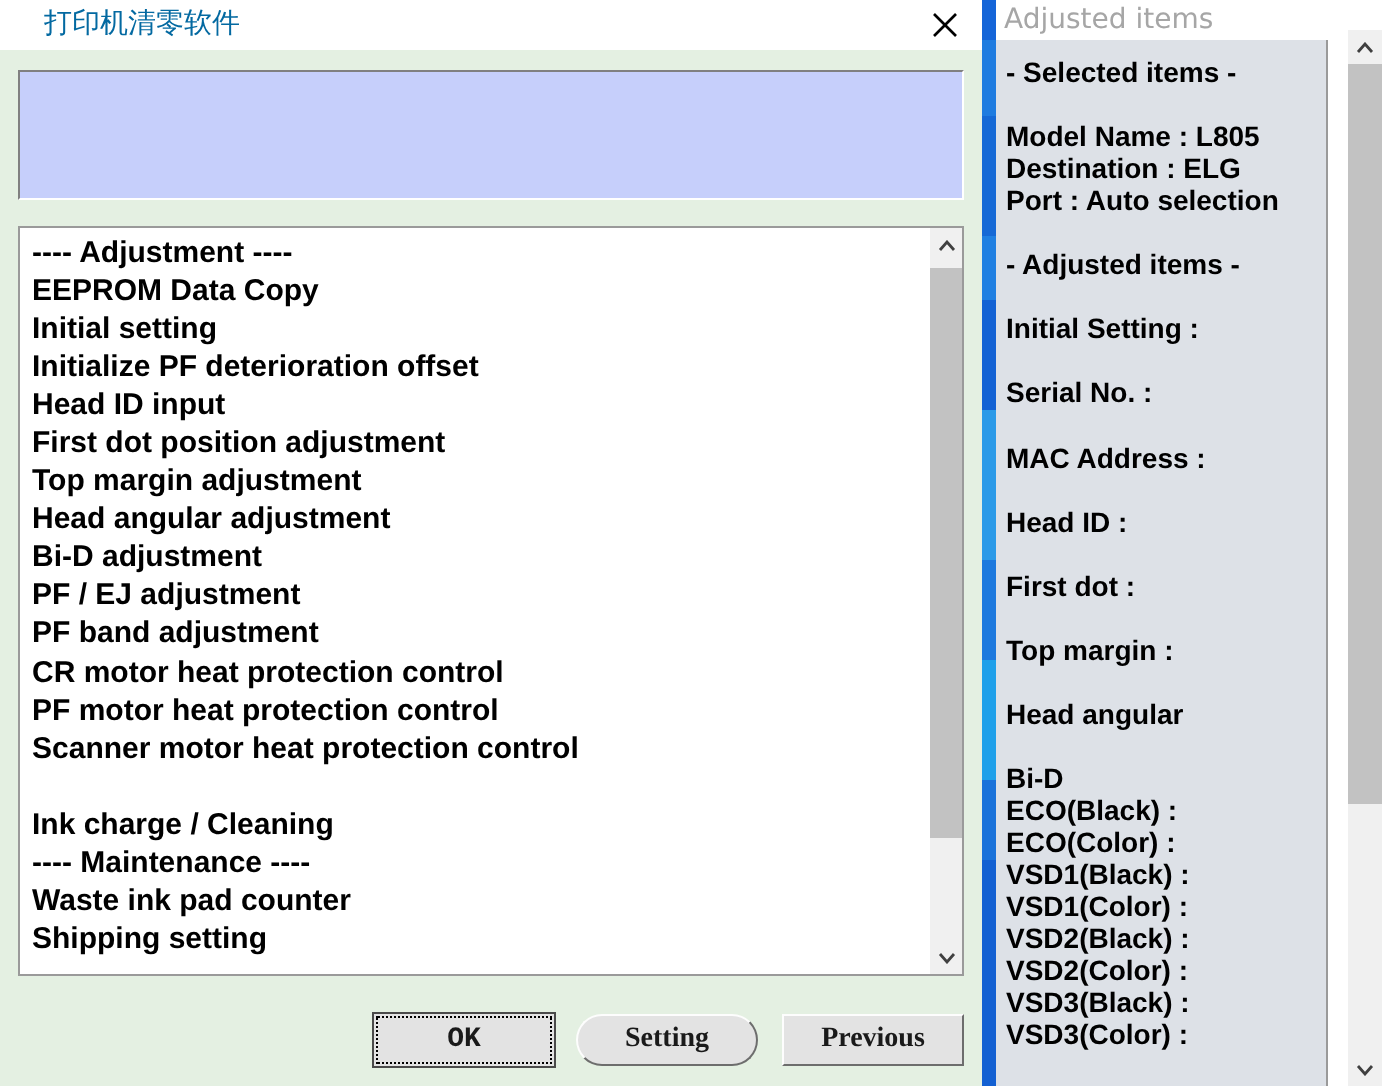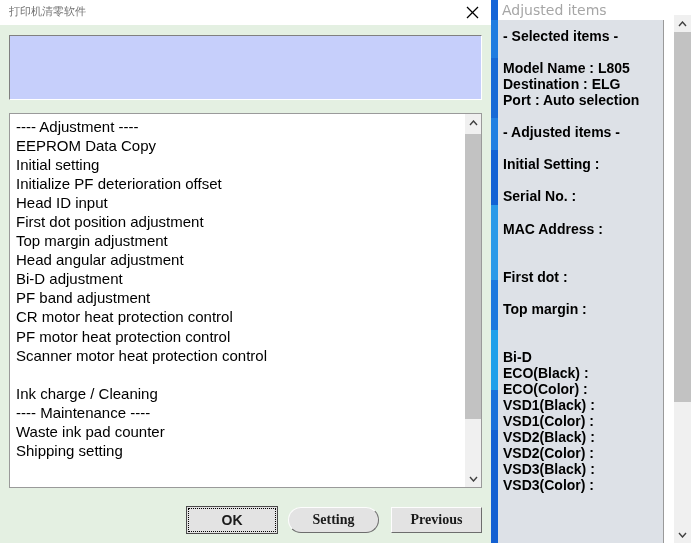--- a/index.html
+++ b/index.html
@@ -34,25 +34,25 @@
     left: 0;
     top: 0;
     width: 491px;
     height: 24px;
     background: #ffffff;
     border-bottom: 1px solid #ffffff;
   }
 
   #title-text {
     position: absolute;
-    left: 9px;
+    left: 22px;
     top: 3px;
-    font-size: 11px;
+    font-size: 14px;
     line-height: 18px;
-    color: #737373;
+    color: #0369a1;
     font-family: "DejaVu Sans", "Liberation Sans", sans-serif;
     white-space: nowrap;
   }
 
   #close-btn {
     position: absolute;
     right: 4px;
     top: 0px;
     width: 30px;
     height: 24px;
@@ -96,21 +96,21 @@
     left: 0;
     top: 0;
     width: 455px;
     height: 100%;
     padding: 3px 0 0 6px;
     box-sizing: border-box;
   }
 
   .list-item {
     font-size: 15px;
-    font-weight: normal;
+    font-weight: bold;
     line-height: 19.05px;
     color: #000000;
     white-space: nowrap;
     font-family: "Liberation Sans", sans-serif;
     letter-spacing: 0px;
   }
   .list-item.blank { color: transparent; }
 
   
   .sb {
@@ -182,21 +182,21 @@
     height: 24px;
     background: #e3e3e3;
     border: 1px dotted #000000;
     box-sizing: border-box;
     display: flex;
     align-items: center;
     justify-content: center;
     font-size: 14px;
     font-weight: bold;
     color: #1a1a1a;
-    font-family: Liberation Sans, sans-serif;
+    font-family: Liberation Mono, monospace;
     cursor: default;
   }
 
   #btn-setting { left: 288px; top: 507px; width: 91px; border-radius: 13px; }
   #btn-previous { left: 391px; top: 507px; width: 91px; }
 
   
   #right-panel {
     position: absolute;
     left: 491px;
@@ -301,20 +301,21 @@
       <div id="list-items">
           <div class="list-item">---- Adjustment ----</div>
           <div class="list-item">EEPROM Data Copy</div>
           <div class="list-item">Initial setting</div>
           <div class="list-item">Initialize PF deterioration offset</div>
           <div class="list-item">Head ID input</div>
           <div class="list-item">First dot position adjustment</div>
           <div class="list-item">Top margin adjustment</div>
           <div class="list-item">Head angular adjustment</div>
           <div class="list-item">Bi-D adjustment</div>
+          <div class="list-item">PF / EJ adjustment</div>
           <div class="list-item">PF band adjustment</div>
           <div class="list-item">CR motor heat protection control</div>
           <div class="list-item">PF motor heat protection control</div>
           <div class="list-item">Scanner motor heat protection control</div>
           <div class="list-item blank">&nbsp;</div>
           <div class="list-item">Ink charge / Cleaning</div>
           <div class="list-item">---- Maintenance ----</div>
           <div class="list-item">Waste ink pad counter</div>
           <div class="list-item">Shipping setting</div>
         </div>
@@ -356,25 +357,27 @@
         <div class="rc-line">Port : Auto selection</div>
         <div class="rc-line blank">&nbsp;</div>
         <div class="rc-line">- Adjusted items -</div>
         <div class="rc-line blank">&nbsp;</div>
         <div class="rc-line">Initial Setting :</div>
         <div class="rc-line blank">&nbsp;</div>
         <div class="rc-line">Serial No. :</div>
         <div class="rc-line blank">&nbsp;</div>
         <div class="rc-line">MAC Address :</div>
         <div class="rc-line blank">&nbsp;</div>
+        <div class="rc-line">Head ID :</div>
         <div class="rc-line blank">&nbsp;</div>
         <div class="rc-line">First dot :</div>
         <div class="rc-line blank">&nbsp;</div>
         <div class="rc-line">Top margin :</div>
         <div class="rc-line blank">&nbsp;</div>
+        <div class="rc-line">Head angular</div>
         <div class="rc-line blank">&nbsp;</div>
         <div class="rc-line">Bi-D</div>
         <div class="rc-line"> ECO(Black)  :</div>
         <div class="rc-line"> ECO(Color)  :</div>
         <div class="rc-line"> VSD1(Black) :</div>
         <div class="rc-line"> VSD1(Color) :</div>
         <div class="rc-line"> VSD2(Black) :</div>
         <div class="rc-line"> VSD2(Color) :</div>
         <div class="rc-line"> VSD3(Black) :</div>
         <div class="rc-line"> VSD3(Color) :</div>

